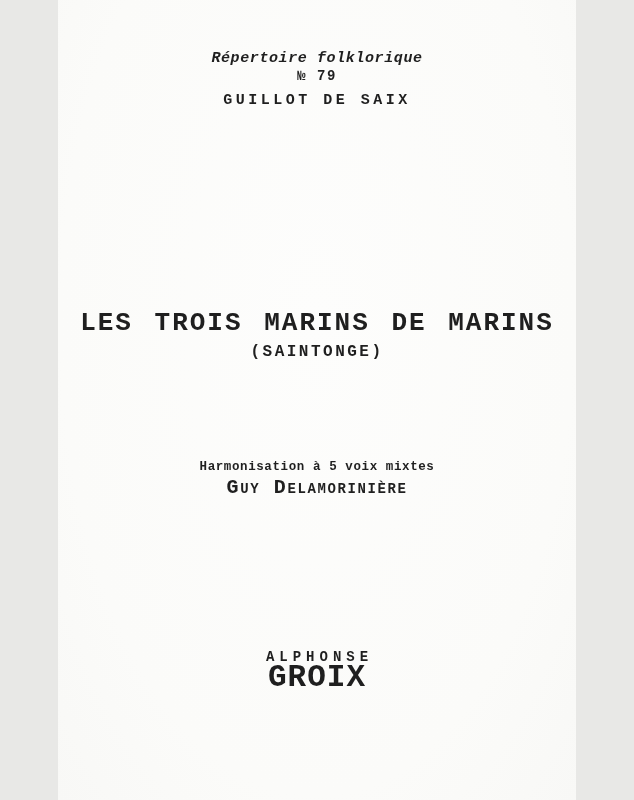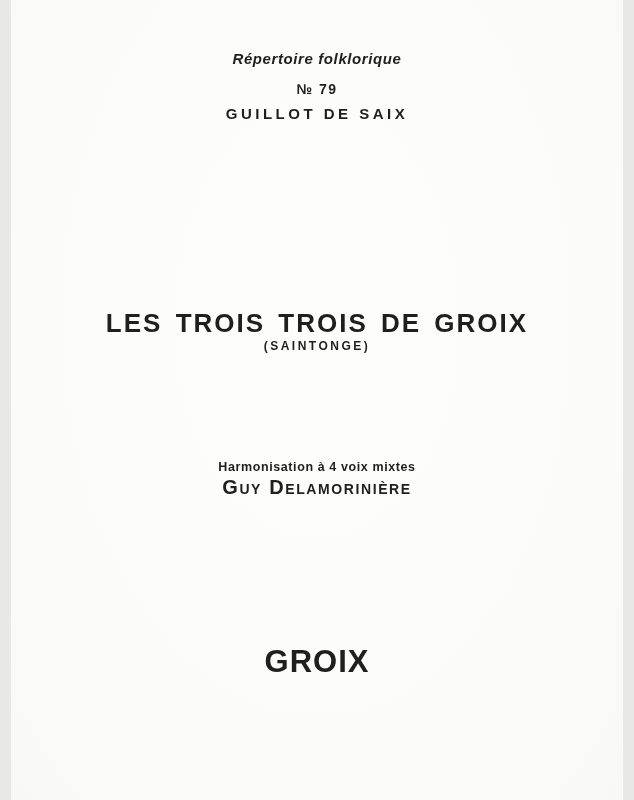--- a/index.html
+++ b/index.html
@@ -2,46 +2,46 @@
 <html><head>
 <meta charset="utf-8">
 <style>
   html, body {
     margin: 0;
     padding: 0;
     background: #e8e8e6;
   }
   .page {
     position: relative;
-    width: 612px;
+    width: 518px;
     height: 800px;
     margin: 0 auto;
     background: #fcfcfb;
     background-image: radial-gradient(ellipse at 50% 40%, #fdfdfc 0%, #fbfbf9 70%, #f8f8f6 100%);
     color: #1f1f1f;
-    font-family: Liberation Sans, sans-serif;
+    font-family: Liberation Mono, monospace;
     overflow: hidden;
   }
   .centered {
     position: absolute;
     left: 0;
     width: 100%;
     text-align: center;
   }
 
   
   .series-block { top: 50px; }
   .series-name {
     font-style: italic;
     font-size: 15px;
     font-weight: 700;
     letter-spacing: 0.6px;
   }
   .series-number {
-    margin-top: 14px;
+    margin-top: 1px;
     font-size: 14px;
     font-weight: 700;
     letter-spacing: 1.5px;
   }
   .version-line {
     margin-top: 1px;
     font-size: 12.5px;
     font-weight: 600;
     letter-spacing: 0.4px;
   }
@@ -56,21 +56,22 @@
   .title-block { top: 308px; }
   .work-title {
     margin: 0;
     font-size: 26px;
     font-weight: 600;
     letter-spacing: 2px;
     word-spacing: 4px;
     white-space: nowrap;
   }
   .work-subtitle {
-    font-size: 12px;
+    margin-top: 5px;
+    font-size: 16px;
     font-weight: 600;
     letter-spacing: 2.5px;
   }
 
   
   .credits-block { top: 460px; }
   .harmonisation-line {
     font-size: 12.5px;
     font-weight: 700;
     letter-spacing: 0.6px;
@@ -110,26 +111,27 @@
 
 <div class="page">
 
   <header class="centered series-block">
     <div class="series-name">Répertoire folklorique</div>
     <div class="series-number">№ 79</div>
     <div class="series-editor">GUILLOT DE SAIX</div>
   </header>
 
   <main class="centered title-block">
-    <h1 class="work-title">LES TROIS TROIS DE GROIX</h1>
+    <h1 class="work-title">LES TROIS MARINS DE MARINS</h1>
     <div class="work-subtitle">(SAINTONGE)</div>
   </main>
 
   <section class="centered credits-block">
-    <div class="harmonisation-line">Harmonisation à 4 voix mixtes</div>
+    <div class="harmonisation-line">Harmonisation à 5 voix mixtes</div>
     <div class="arranger-name">Guy Delamorinière</div>
   </section>
 
   <footer class="centered publisher-block">
+    <div class="publisher-first">ALPHONSE</div>
     <div class="publisher-last">GROIX</div>
   </footer>
 
 </div>
 
 </body></html>

